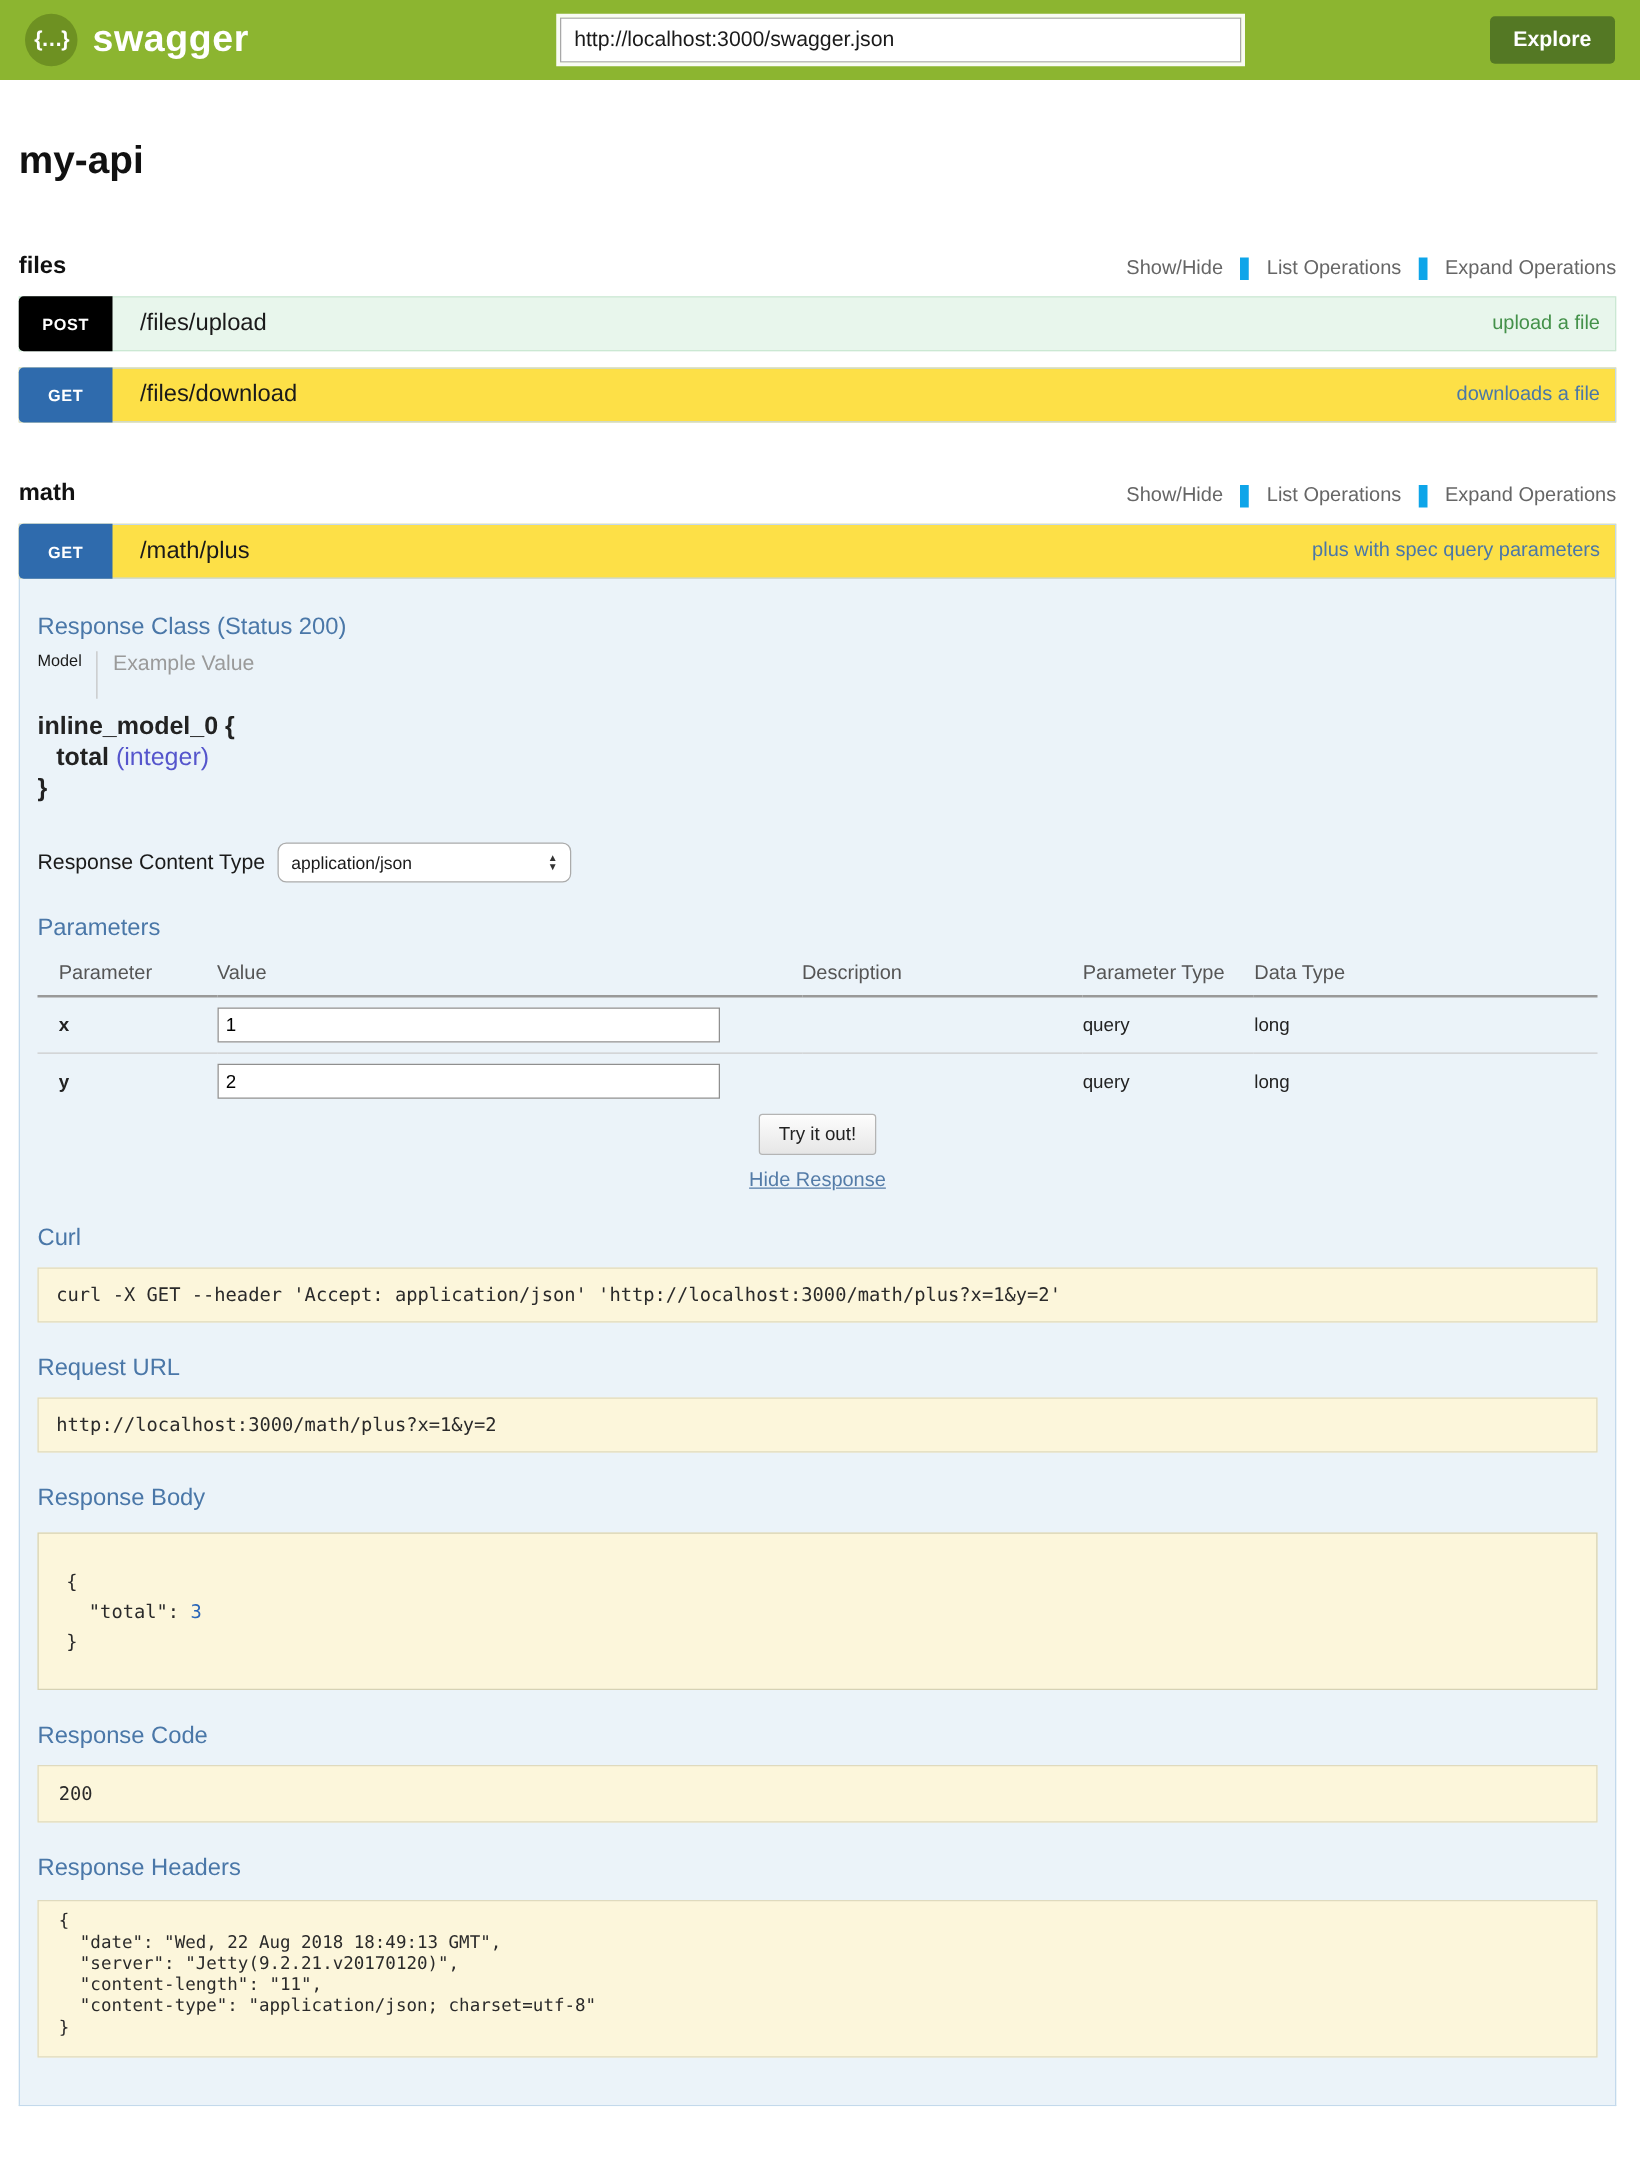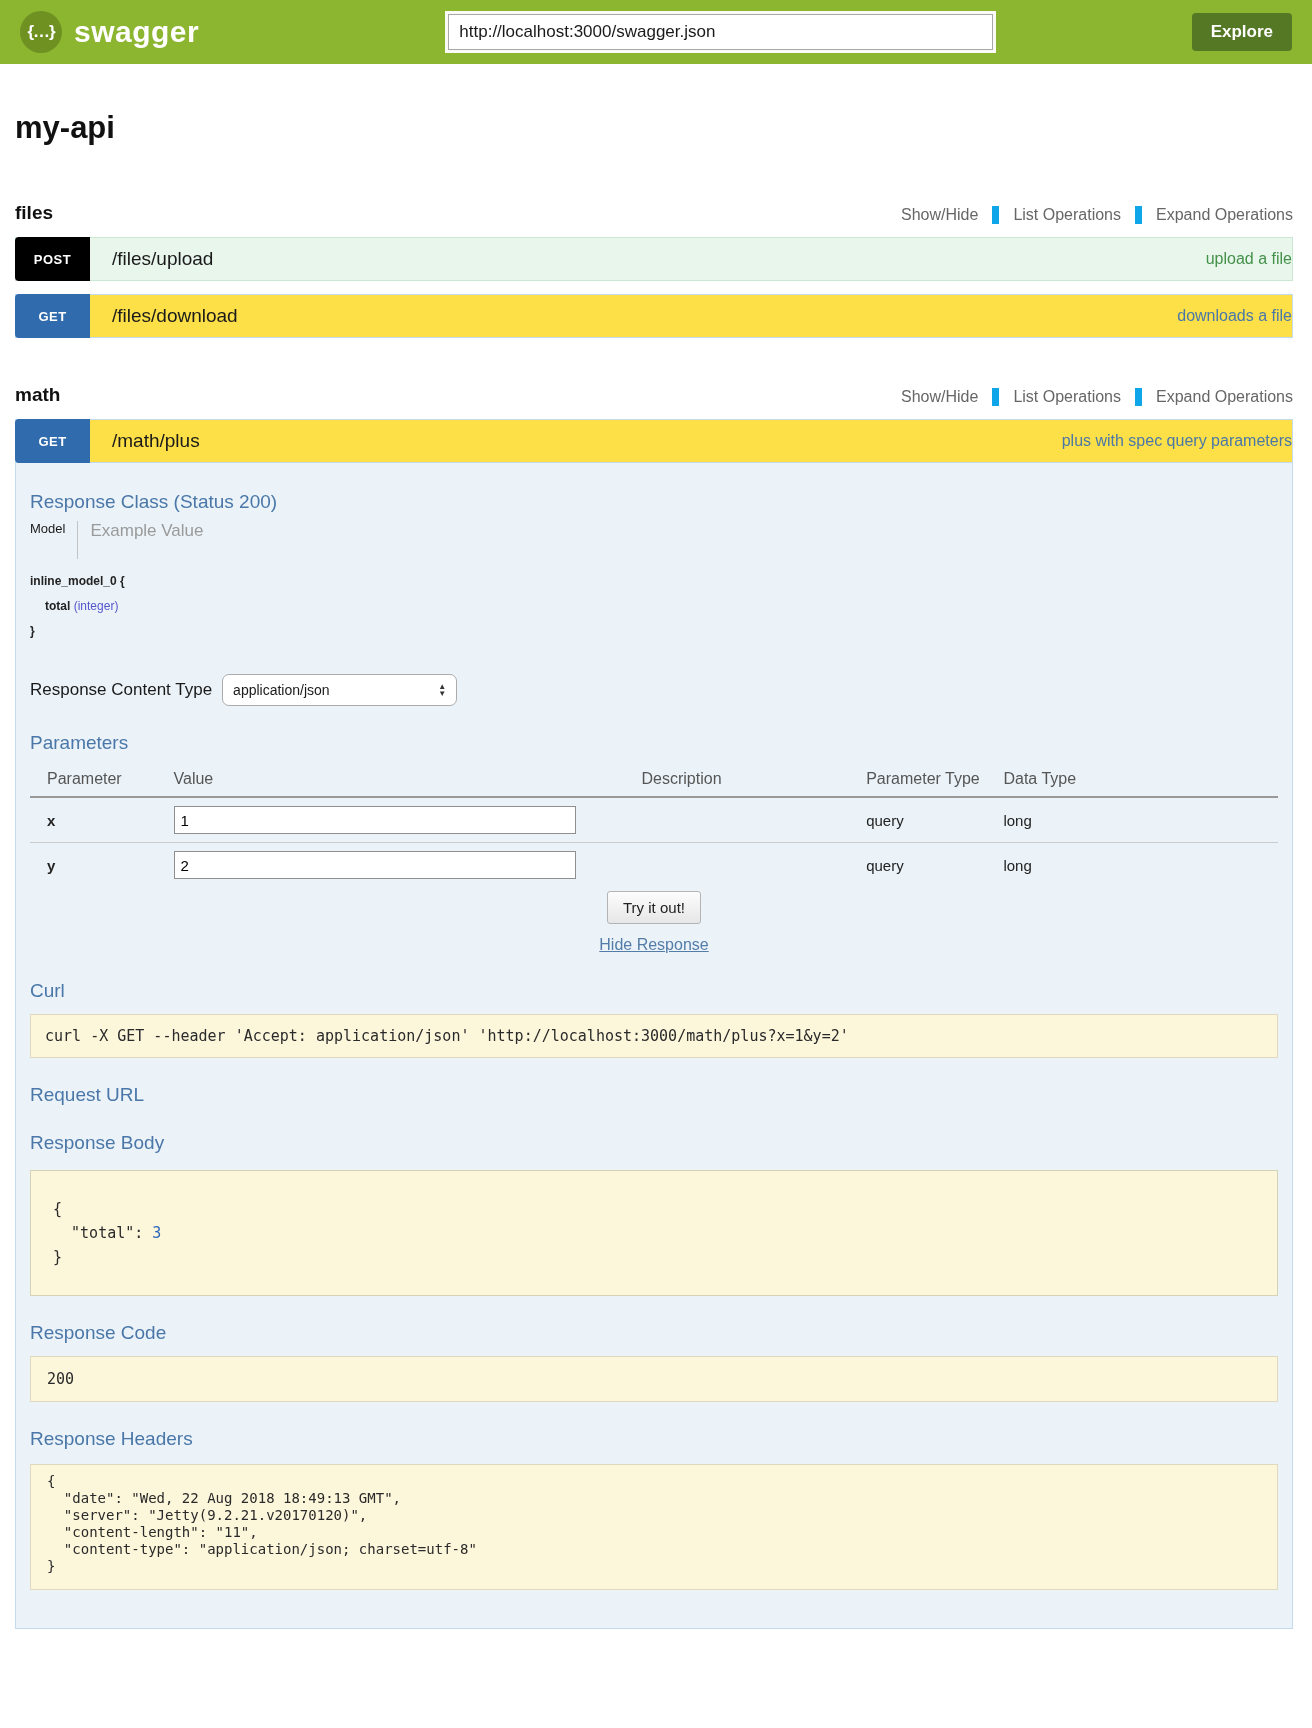--- a/index.html
+++ b/index.html
@@ -33,35 +33,35 @@
   
   .op { margin-top:13px; }
   .op-header { display:flex; align-items:center; height:44px; position:relative; }
   .op.post .op-header { background:#E8F6EC; border:1px solid #CBE8D3; }
   .op.get  .op-header { background:#fde047; border:1px solid #C3D9EC; }
   .badge { width:75px; align-self:stretch; display:flex; align-items:center; justify-content:center;
     color:#fff; font-weight:bold; font-size:13px; letter-spacing:0.5px; border-radius:4px 0 0 4px; margin:-1px 0 -1px -1px; }
   .op.post .badge { background:#000000; }
   .op.get  .badge { background:#2F6BAD; }
   .op-path { font-size:19px; color:#1a1a1a; text-decoration:none; margin-left:22px; cursor:pointer; }
-  .op-summary { margin-left:auto; margin-right:0; font-size:16px; text-decoration:none; cursor:pointer; }
+  .op-summary { margin-left:auto; margin-right:12px; font-size:16px; text-decoration:none; cursor:pointer; }
   .op.post .op-summary { color:#44914A; }
   .op.get  .op-summary { color:#4A77A8; }
 
   
   .op-content { background:#EBF3F9; border:1px solid #C3D9EC; border-top:none; padding:8px 14px 38px 14px; }
   .panel-h { color:#4A77A8; font-size:19px; margin:26px 0 0 0; font-weight:normal; }
   .panel-h.first { margin-top:20px; }
 
   .tabs { display:flex; align-items:flex-start; margin-top:8px; }
   .tab-model { font-size:13px; color:#1a1a1a; cursor:pointer; }
   .tab-divider { width:1px; height:38px; background:#c4c4c4; margin:0 12px; }
   .tab-example { font-size:17px; color:#9a9a9a; cursor:pointer; }
 
-  .model-sig { margin-top:10px; font-size:12px; line-height:25px; }
+  .model-sig { margin-top:10px; font-size:20px; line-height:25px; }
   .model-open, .model-close { font-weight:bold; }
   .model-prop-line { margin-left:15px; }
   .model-prop-name { font-weight:bold; }
   .model-prop-type { color:#5555CC; }
 
   .ctype-row { display:flex; align-items:center; margin-top:30px; gap:10px; }
   .ctype-label { font-size:17px; color:#1a1a1a; }
   .select { width:235px; height:32px; background:#fff; border:1px solid #ababab; border-radius:7px;
     display:flex; align-items:center; padding:0 10px; font-size:14px; color:#1a1a1a; cursor:pointer; }
   .select .sel-value { flex:1; }
@@ -216,20 +216,21 @@
 
         <div class="actions">
           <button class="try-btn">Try it out!</button>
           <a class="hide-resp">Hide Response</a>
         </div>
 
         <h2 class="panel-h">Curl</h2>
         <div class="snippet">curl -X GET --header 'Accept: application/json' 'http://localhost:3000/math/plus?x=1&amp;y=2'</div>
 
         <h2 class="panel-h">Request URL</h2>
+        <div class="snippet">http://localhost:3000/math/plus?x=1&amp;y=2</div>
 
         <h2 class="panel-h">Response Body</h2>
         <div class="body-box">
             <pre><span>{</span>
   <span>"total":</span> <span class="json-num">3</span>
 <span>}</span></pre>
           </div>
 
         <h2 class="panel-h">Response Code</h2>
         <div class="snippet code200">200</div>

